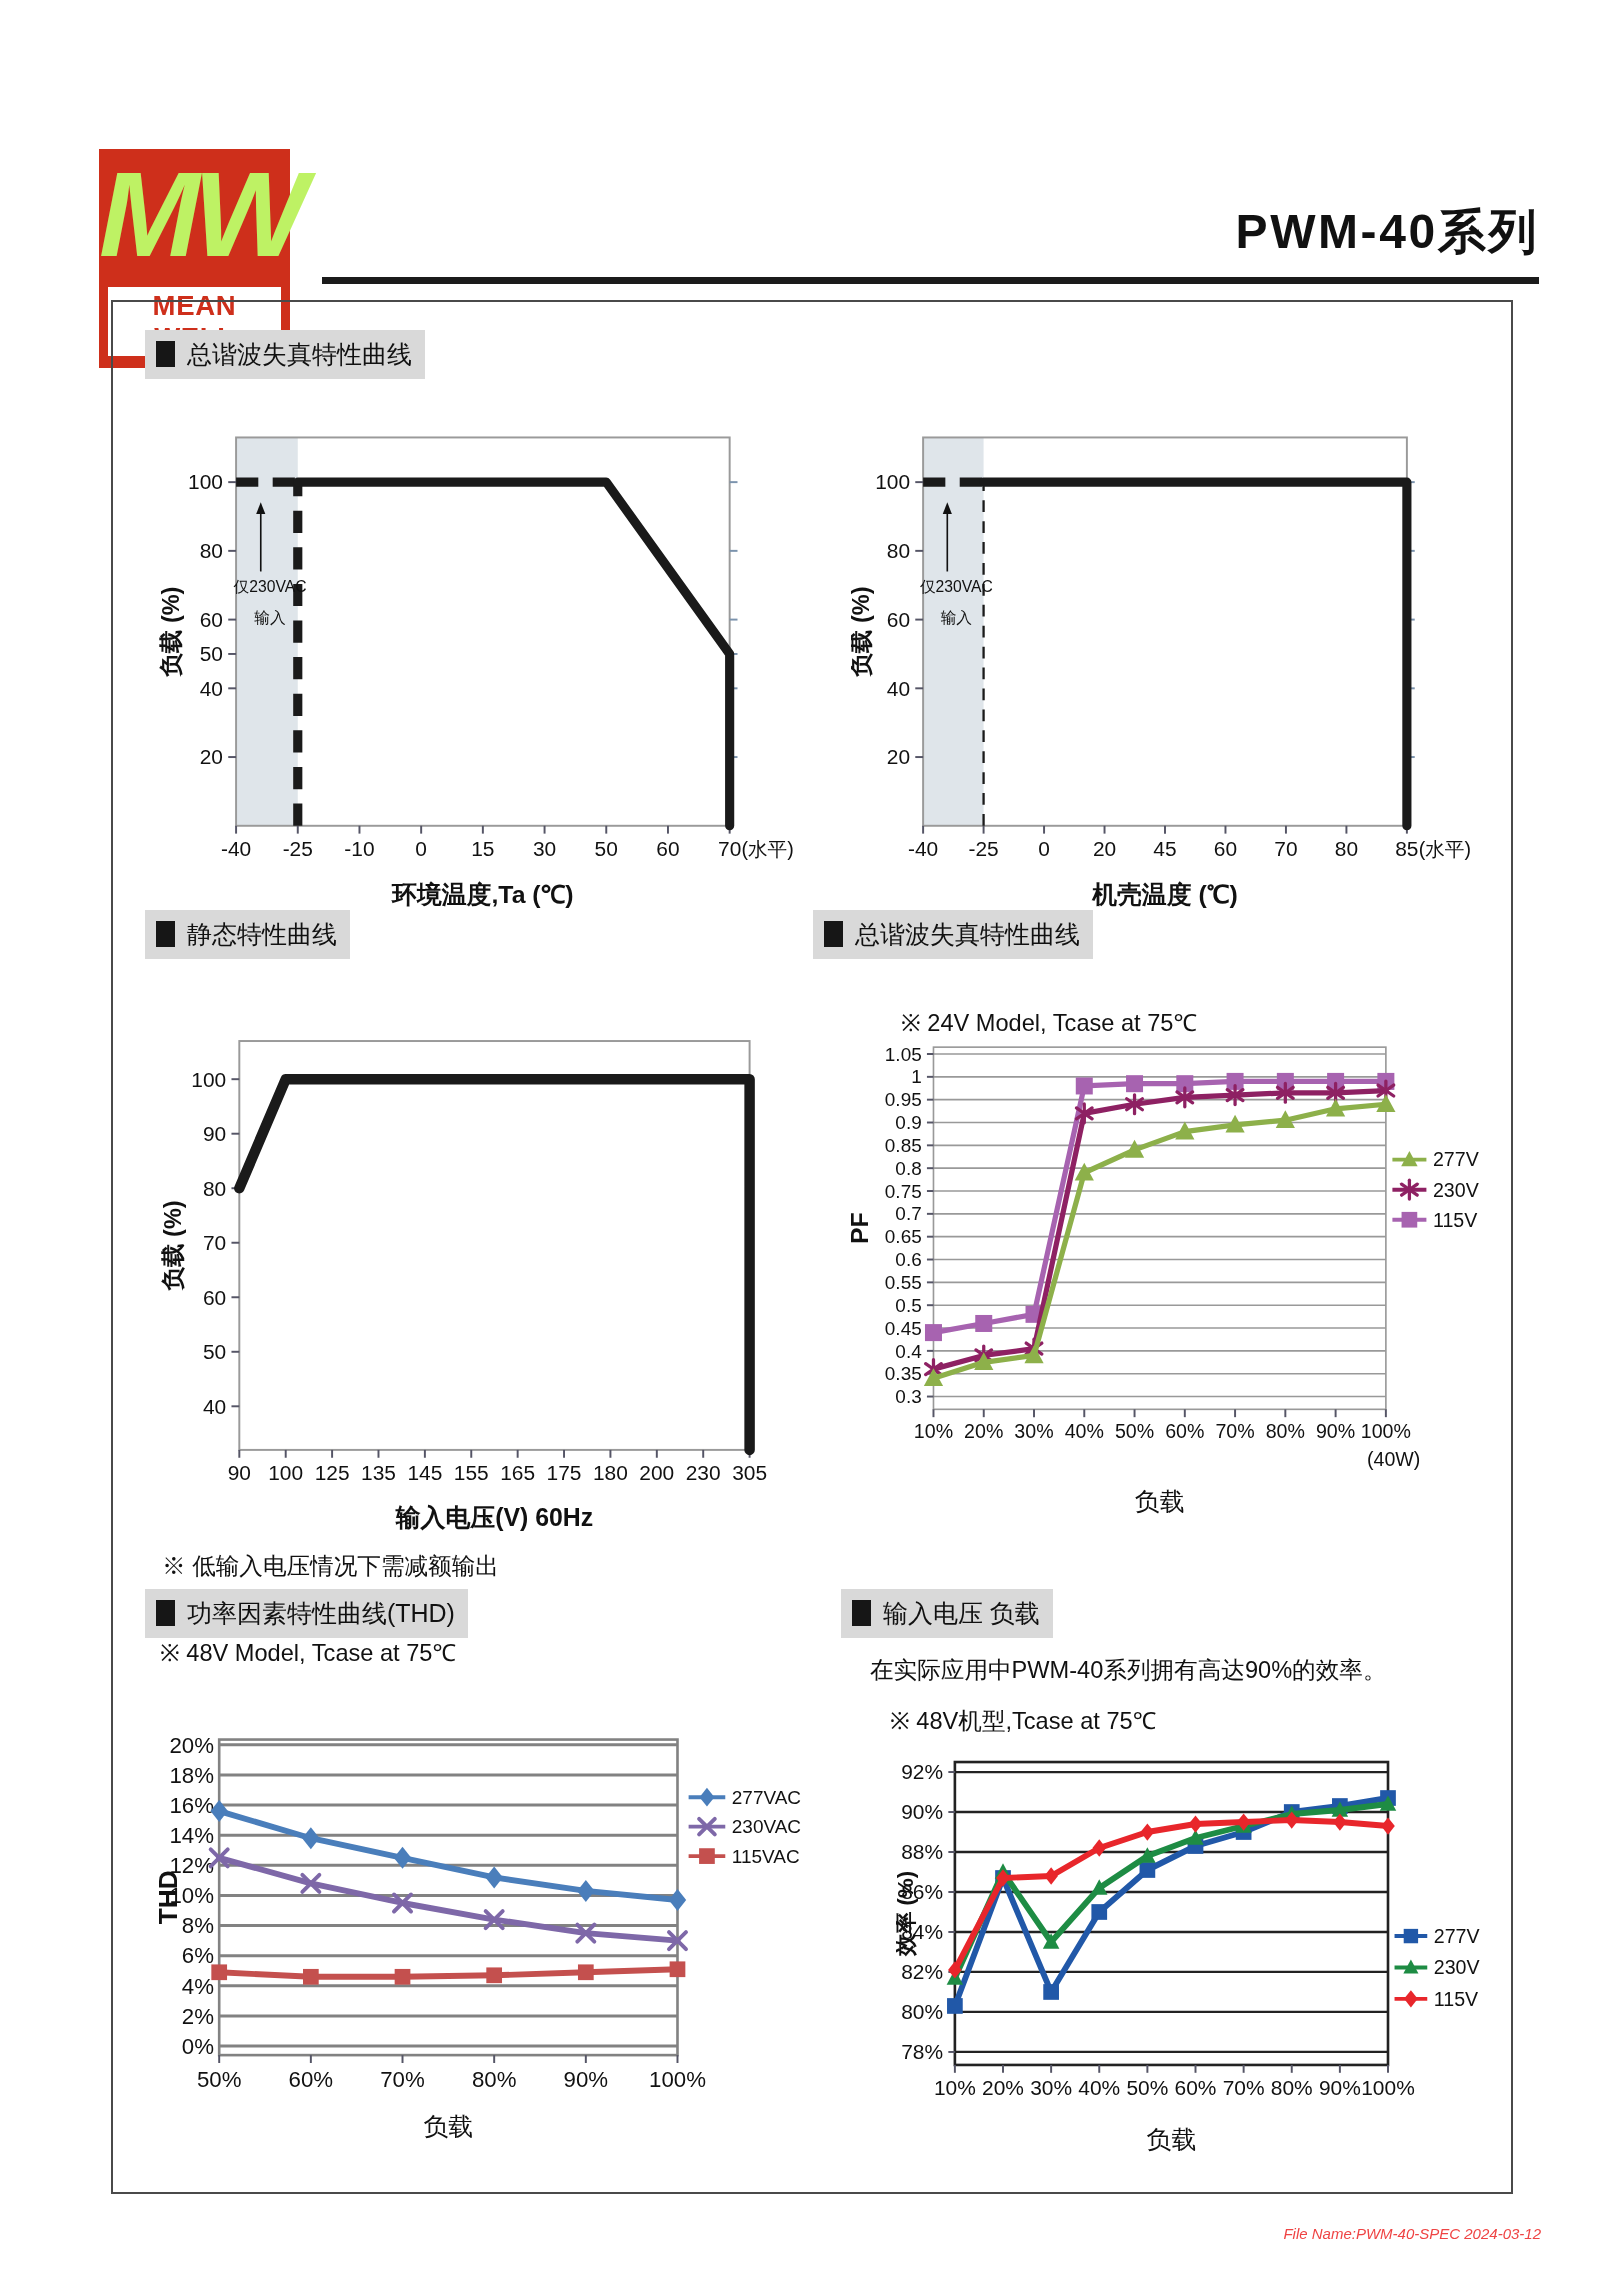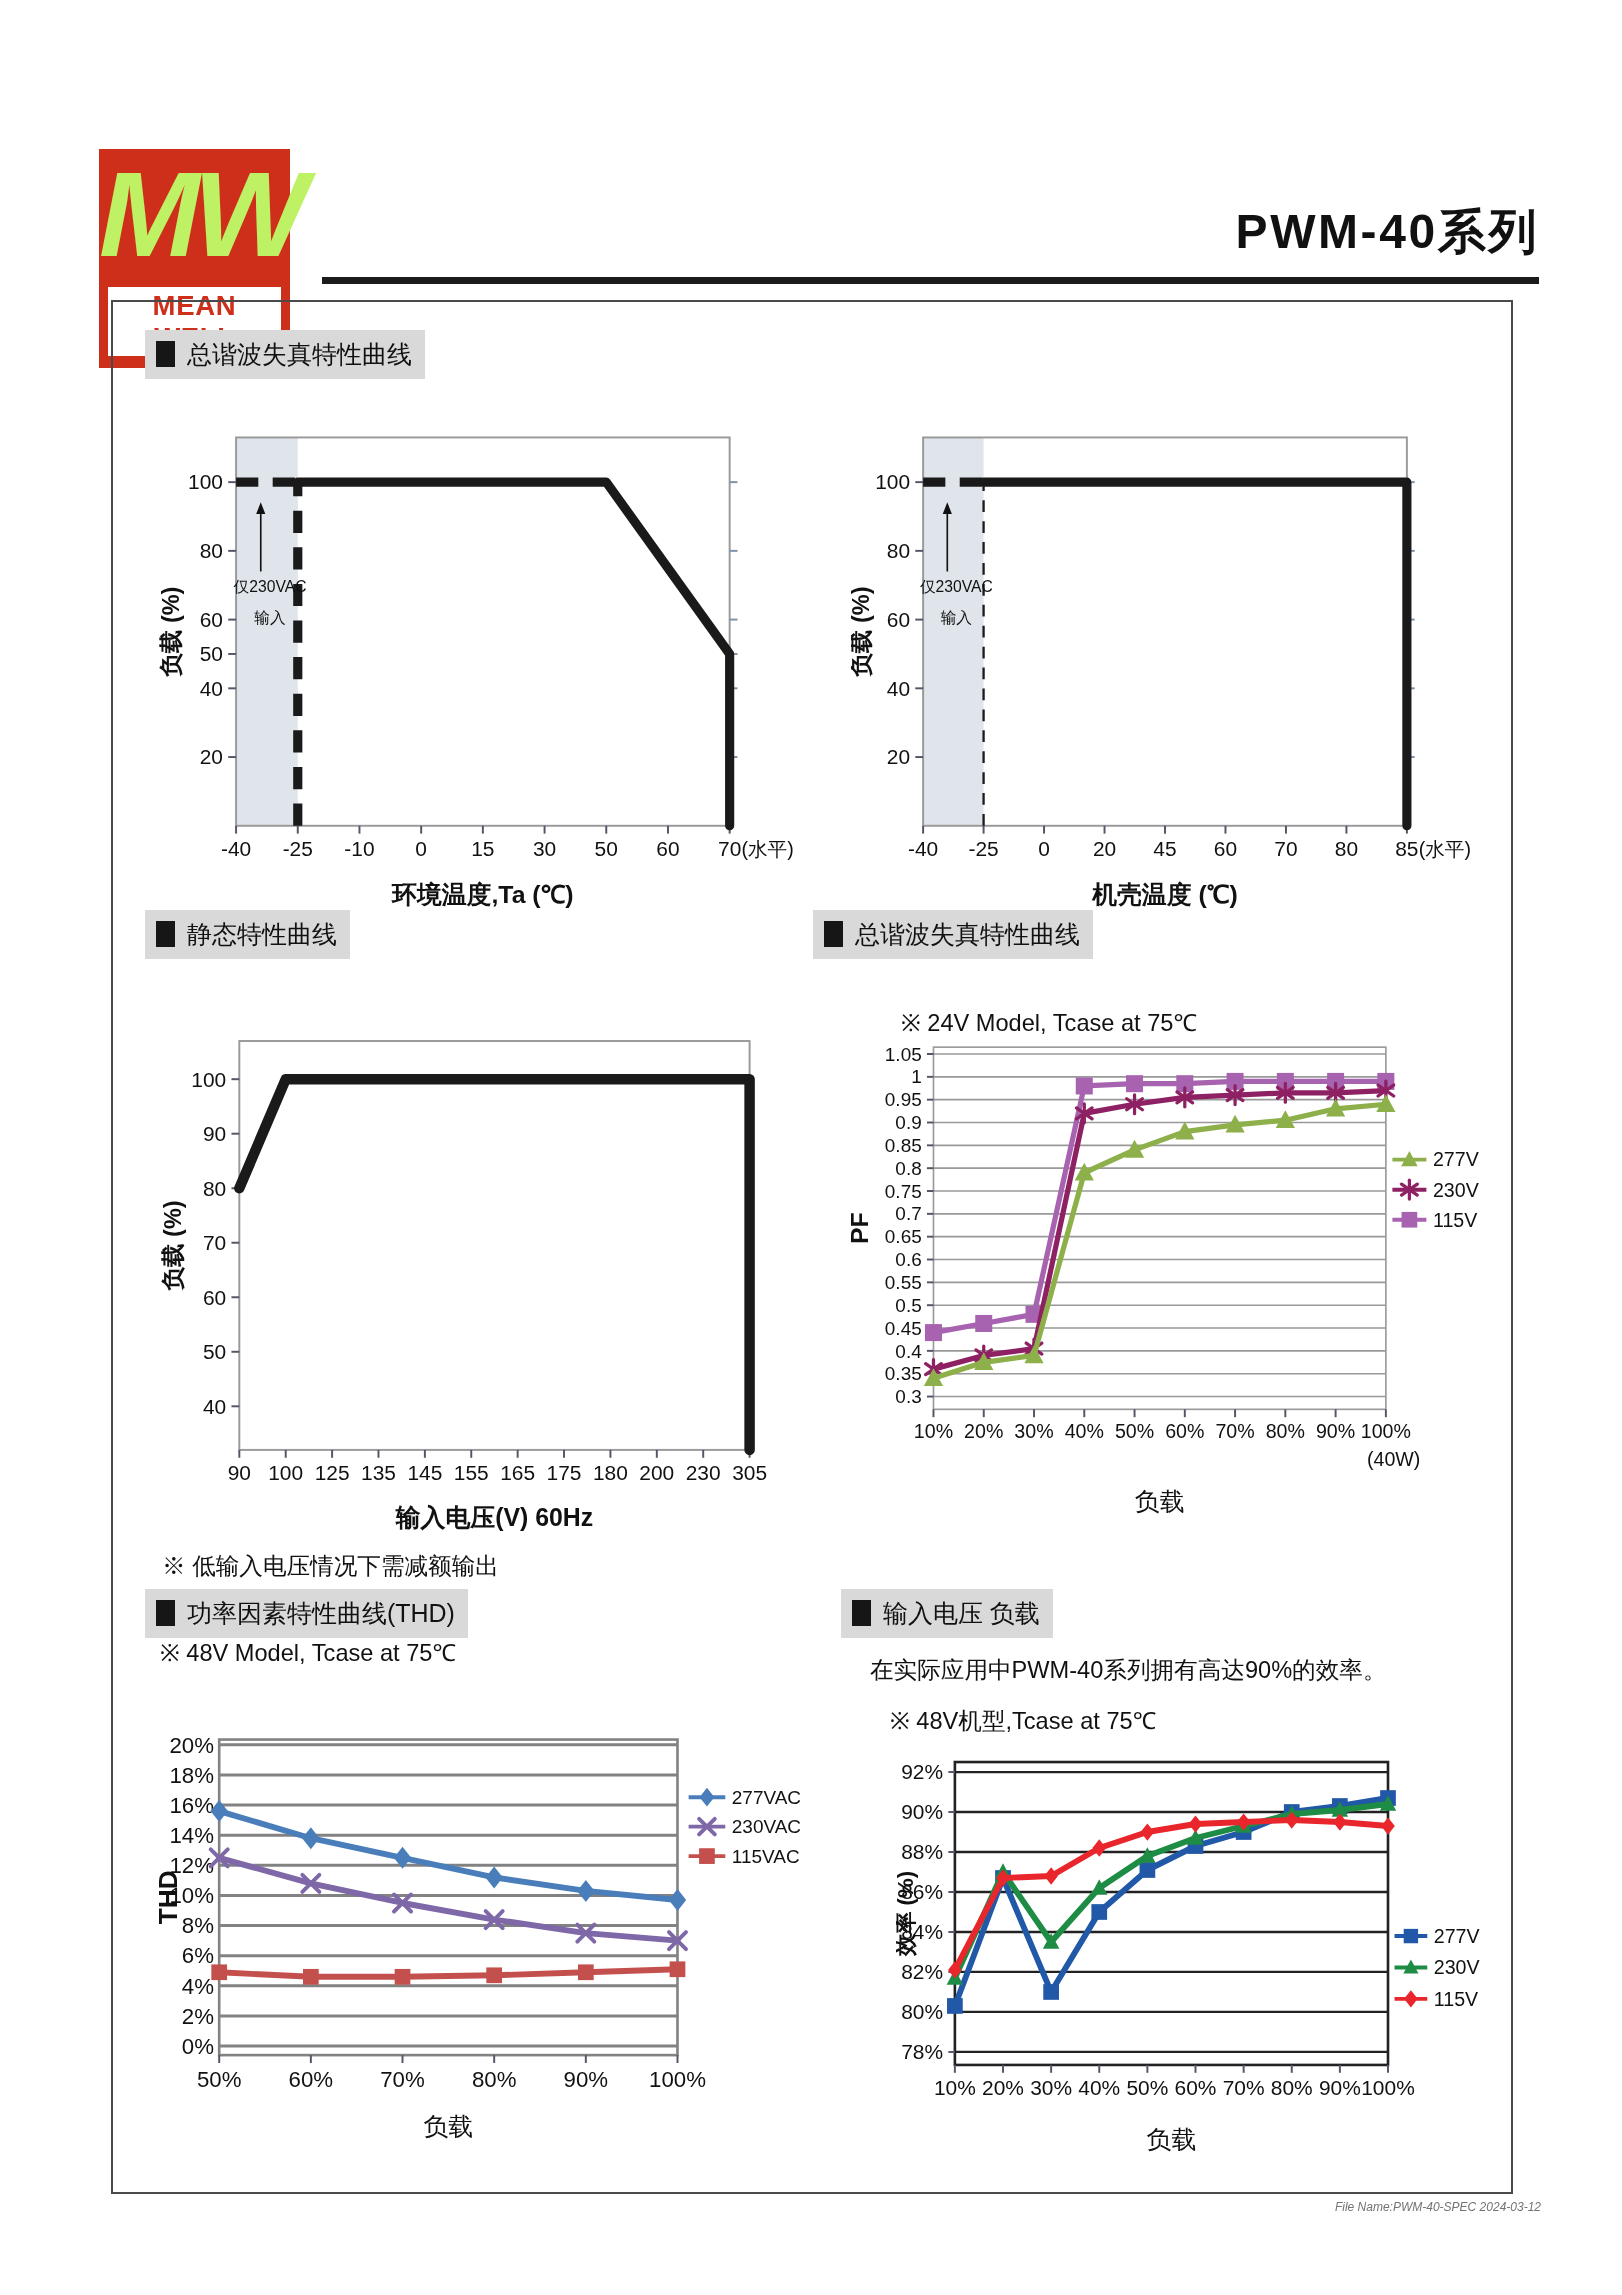--- a/index.html
+++ b/index.html
@@ -11,21 +11,21 @@
         font-size:121px;font-weight:bold;font-style:italic;letter-spacing:-6.5px;line-height:1;}
   .logo .mwl{position:absolute;left:9.2px;right:9.2px;bottom:11.8px;background:#fff;color:#ce2f1b;
         font-weight:bold;font-size:27.5px;text-align:center;padding:2.6px 0;letter-spacing:0.7px;}
   .doc-title{font-size:44px;font-weight:bold;letter-spacing:3.9px;white-space:nowrap;}
   .series-title{font-size:48px;font-weight:bold;letter-spacing:2.6px;white-space:nowrap;text-align:right;}
   .rule{background:#1b1b1b;}
   .content-box{border:2px solid #4a4a4a;}
   .sec{background:#d9d9d9;padding:7.9px 13px 7.9px 10.5px;font-size:25px;white-space:nowrap;}
   .sec .sq{display:inline-block;width:19.6px;height:26px;background:#161616;margin-right:11.8px;vertical-align:-3.9px;}
   .note{font-size:23.6px;white-space:nowrap;}
-  .footer{font-size:12px;font-style:italic;color:#737373;white-space:nowrap;}
+  .footer{font-size:15px;font-style:italic;color:#ef4444;white-space:nowrap;margin-top:25px;}
   svg text{fill:#111;font-family:"Liberation Sans", sans-serif;}
 </style>
 </head>
 <body>
 
 <div class="page">
 
   <div class="abs logo" style="left:99px;top:149px;width:191px;height:219px;">
     <div class="mw">MW</div>
     <div class="mwl">MEAN WELL</div>

